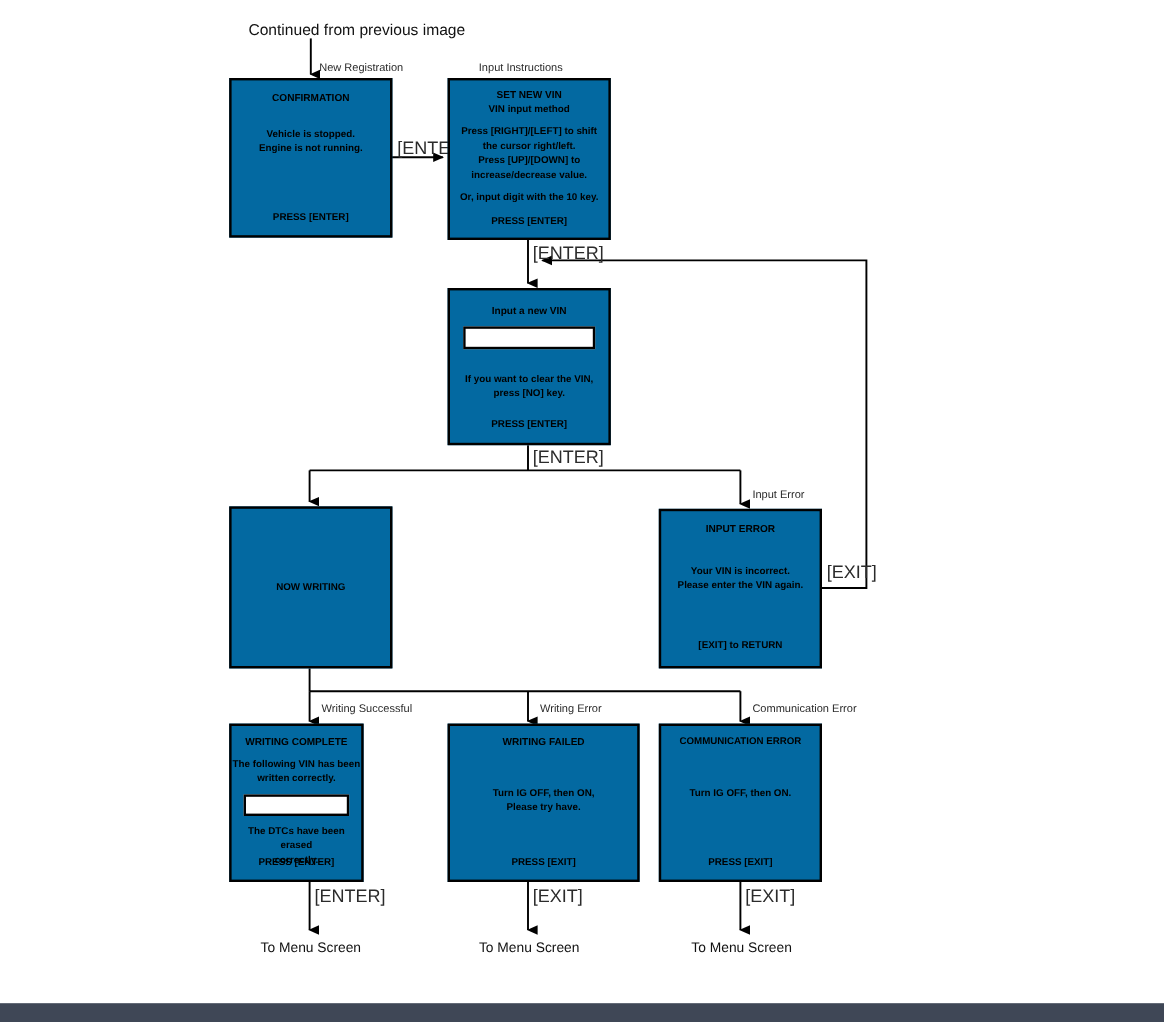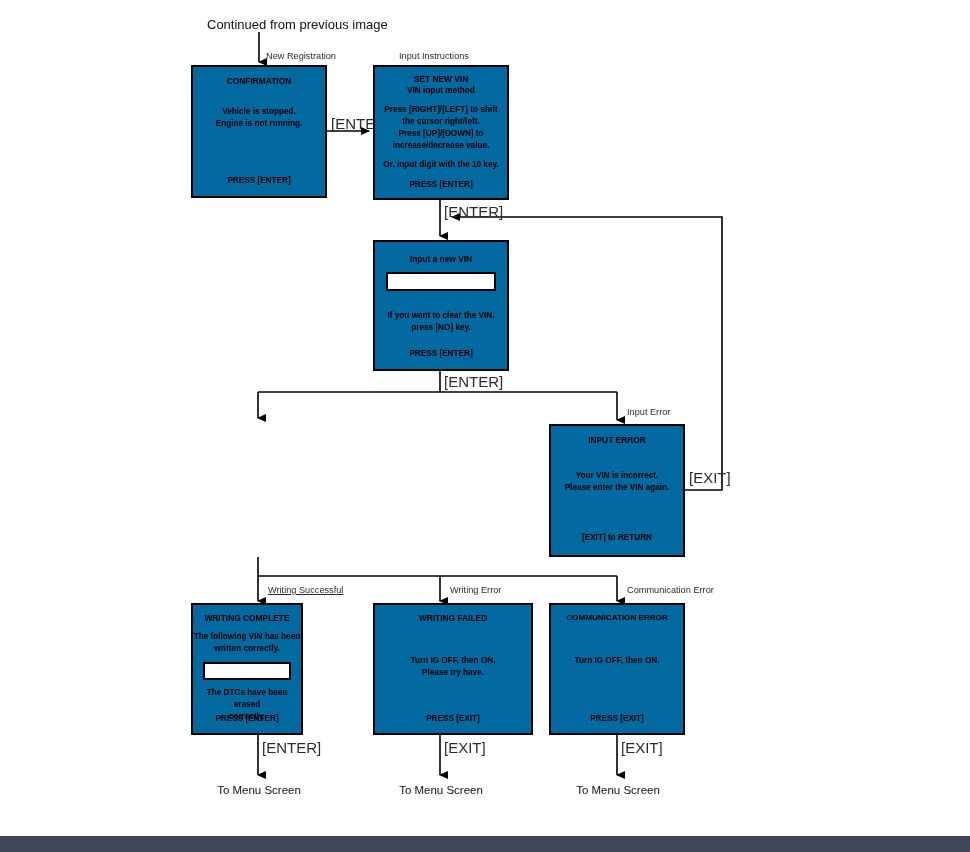--- a/index.html
+++ b/index.html
@@ -122,21 +122,21 @@
       <line x1="440" y1="735" x2="440" y2="775" marker-end="url(#arrow-down)"></line>
       <line x1="617" y1="735" x2="617" y2="775" marker-end="url(#arrow-down)"></line>
     </g>
   </svg>
 
   <div class="terminal-text" style="left:207px; top:18px; font-size:13px;">Continued from previous image</div>
 
   <div class="node-caption" style="left:266px; top:52px;">New Registration</div>
   <div class="node-caption" style="left:399px; top:52px;">Input Instructions</div>
   <div class="node-caption" style="left:627px; top:408px;">Input Error</div>
-  <div class="node-caption" style="left:268px; top:586px;text-decoration:underline;">Writing Successful</div>
+  <div class="node-caption" style="left:268px; top:586px;">Writing Successful</div>
   <div class="node-caption" style="left:450px; top:586px;">Writing Error</div>
   <div class="node-caption" style="left:627px; top:586px;">Communication Error</div>
 
   <div class="edge-label" style="left:331px; top:116px;">[ENTER]</div>
   <div class="edge-label" style="left:444px; top:204px;">[ENTER]</div>
   <div class="edge-label" style="left:444px; top:374px;">[ENTER]</div>
   <div class="edge-label" style="left:689px; top:470px;">[EXIT]</div>
   <div class="edge-label" style="left:262px; top:740px;">[ENTER]</div>
   <div class="edge-label" style="left:444px; top:740px;">[EXIT]</div>
   <div class="edge-label" style="left:621px; top:740px;">[EXIT]</div>
@@ -167,20 +167,23 @@
     <div class="title">Input a new VIN</div>
     <span class="sp"></span>
     <div class="vin-field" style="margin:0 11px;"></div>
     <span class="sp-lg"></span>
       <span class="sp"></span>
     <div>If you want to clear the VIN,</div>
     <div>press [NO] key.</div>
     <div style="position:absolute; left:0; right:0; bottom:9px;">PRESS [ENTER]</div>
   </div>
 
+  <div class="screen-box" style="left:191px; top:422px; width:136px; height:135px;">
+    <div style="position:absolute; left:0; right:0; top:50%; transform:translateY(-50%);">NOW WRITING</div>
+  </div>
 
   <div class="screen-box" style="left:549px; top:424px; width:136px; height:133px; padding-top:8px;">
     <div class="title">INPUT ERROR</div>
     <span class="sp-lg"></span>
       <span class="sp-lg"></span>
     <div>Your VIN is incorrect.</div>
     <div>Please enter the VIN again.</div>
     <div style="position:absolute; left:0; right:0; bottom:11px;">[EXIT] to RETURN</div>
   </div>
 

